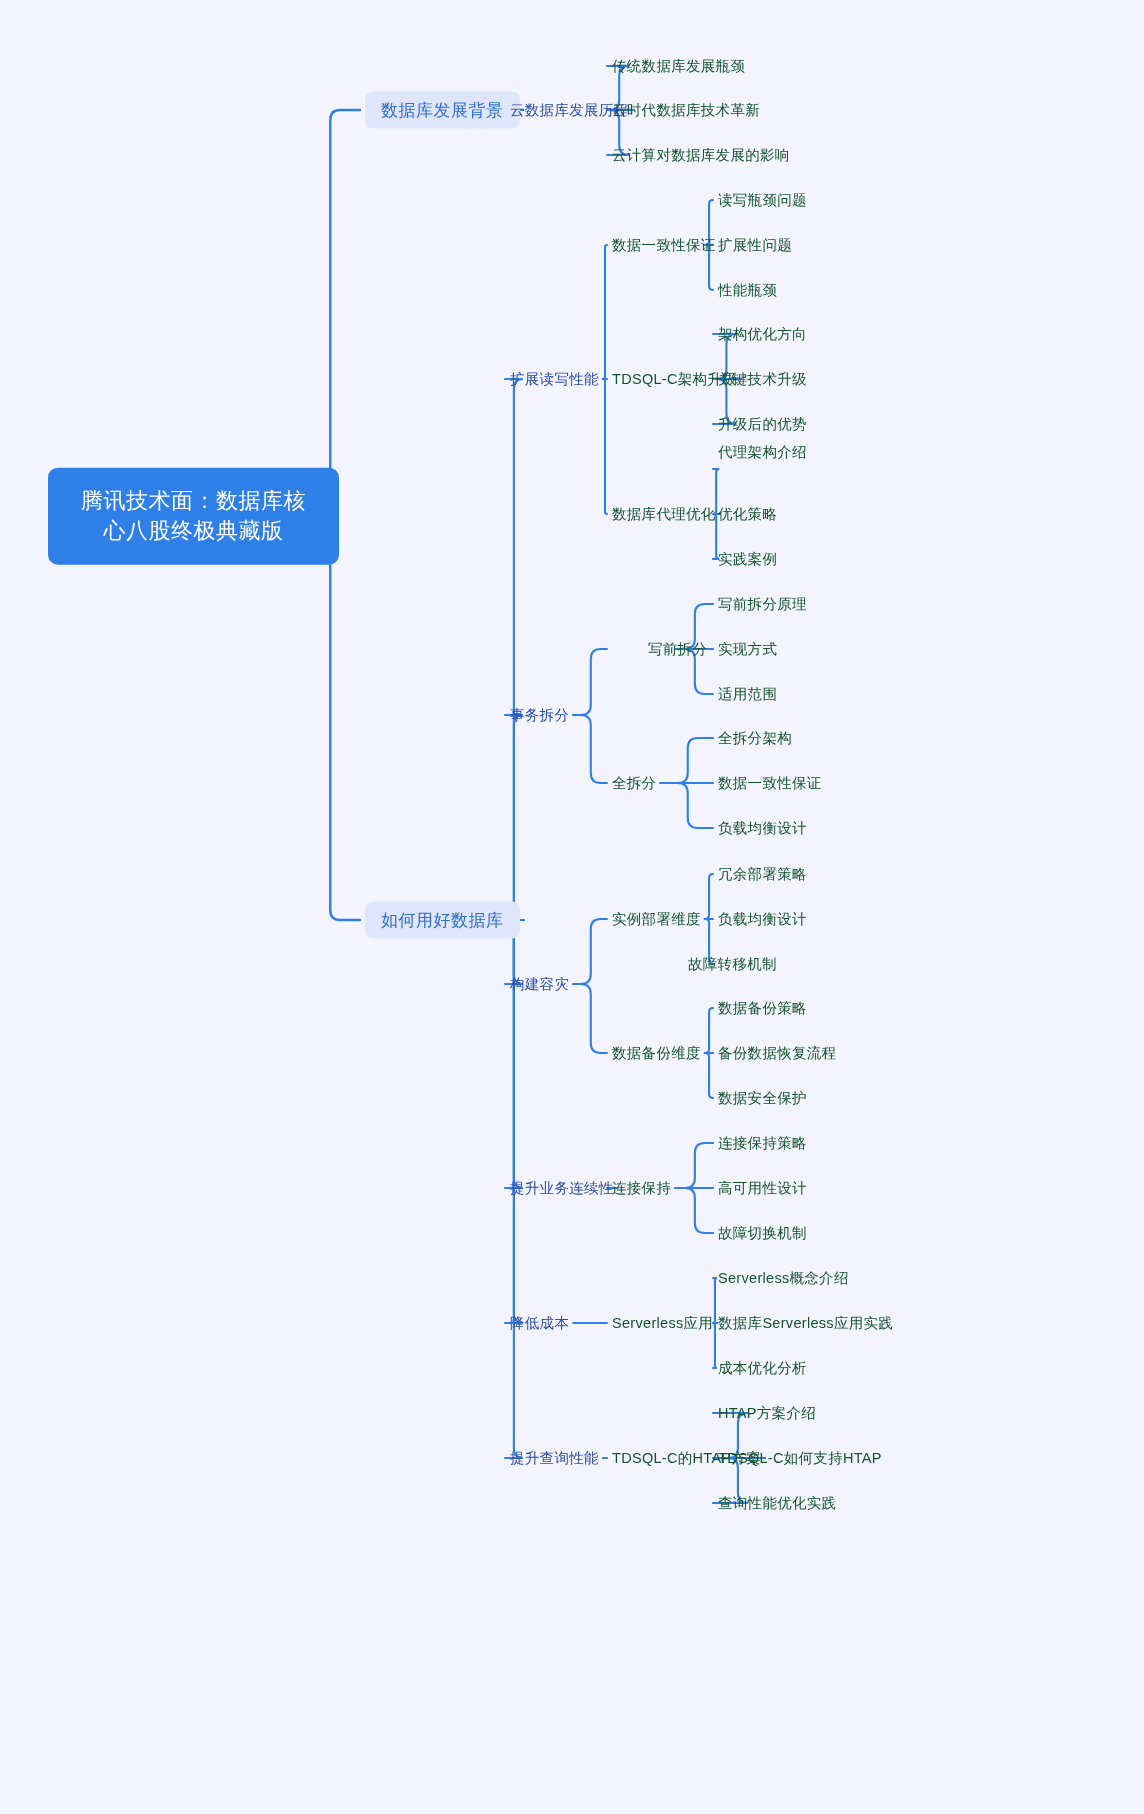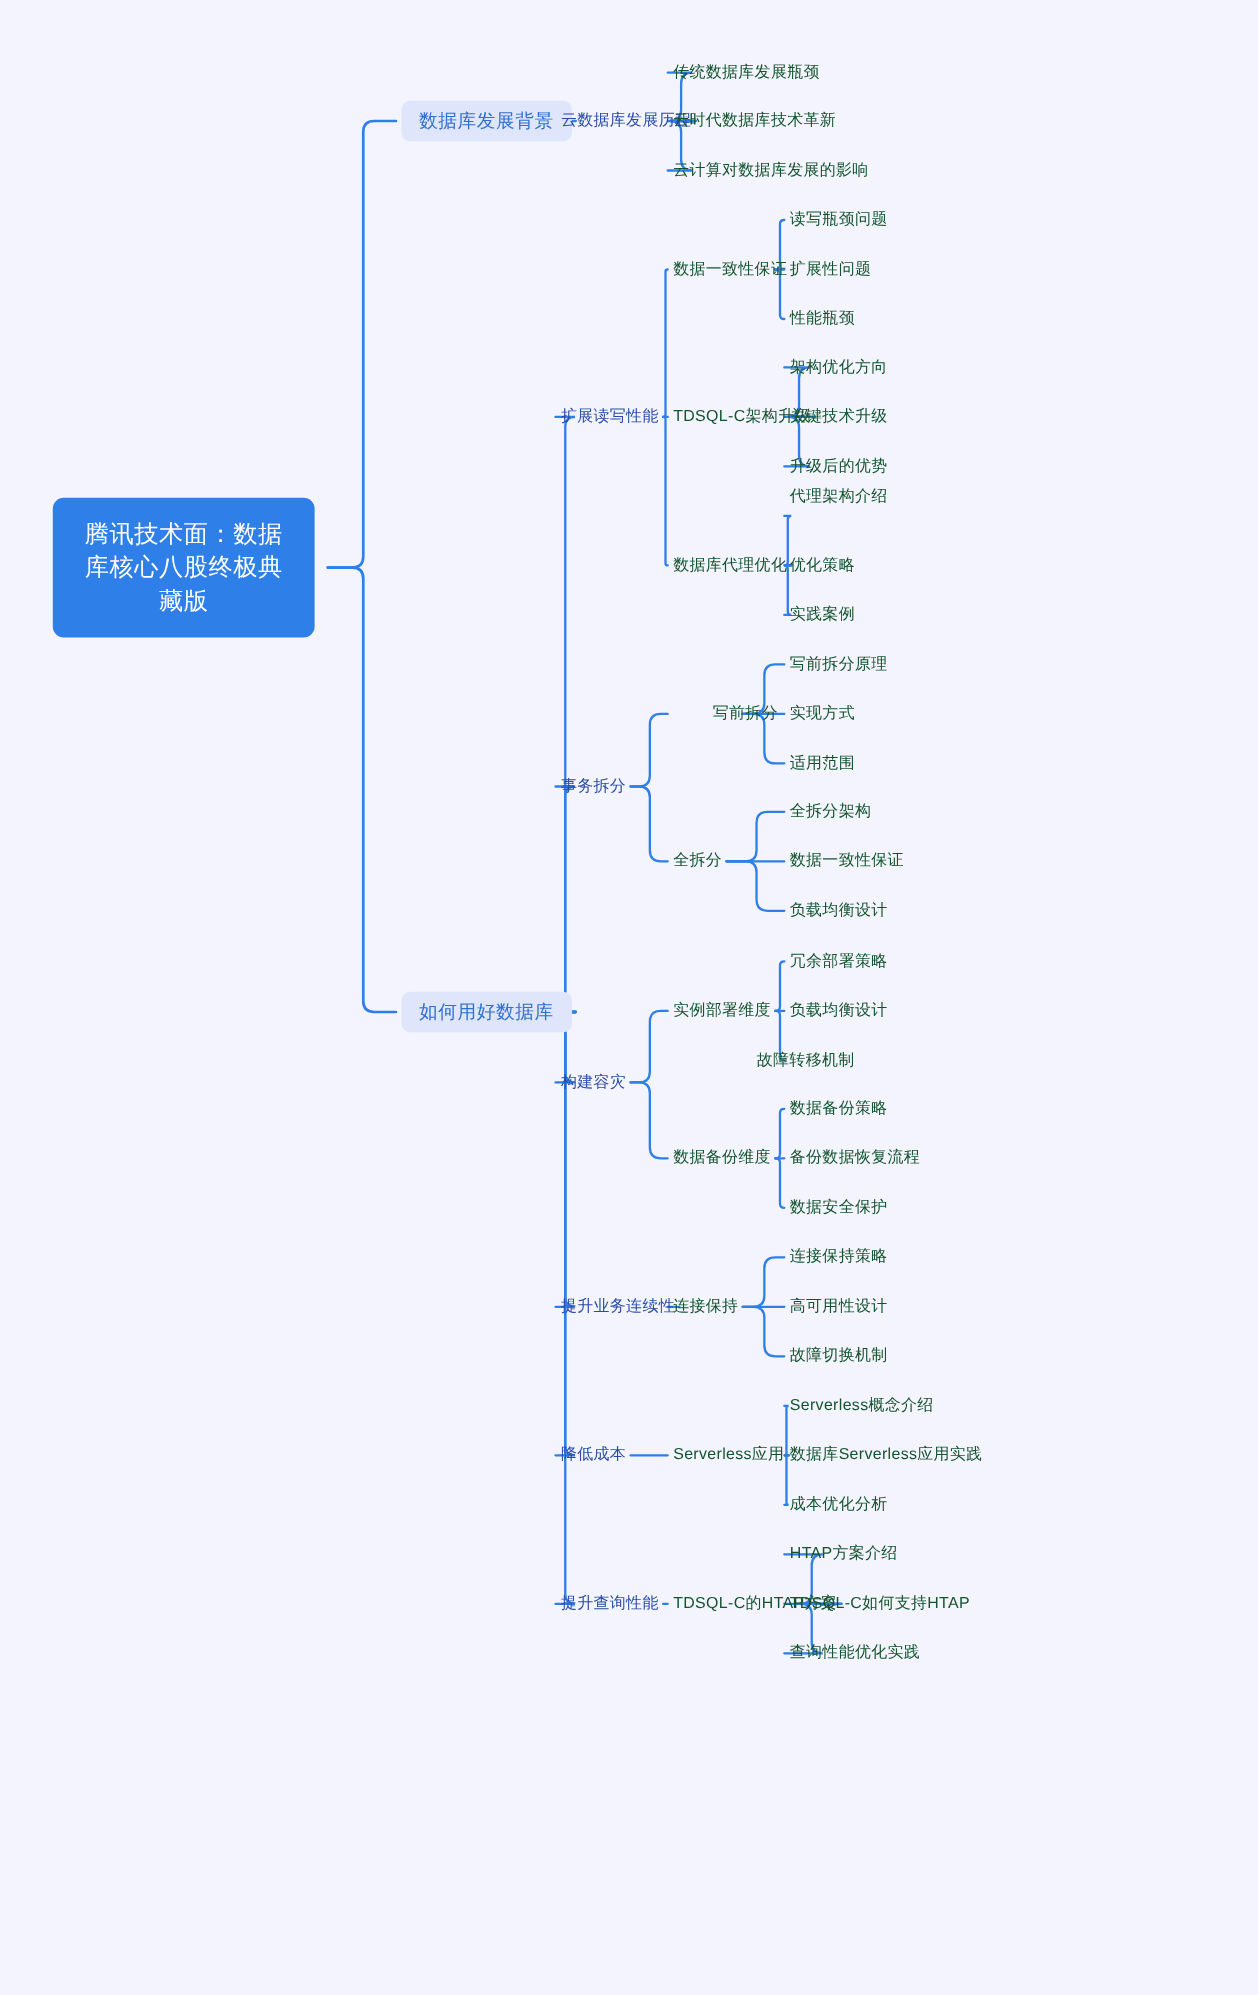--- a/index.html
+++ b/index.html
@@ -22,21 +22,21 @@
   .node-root{
     background:#2f7fe8;
     color:#ffffff;
     border-radius:10px;
     font-size:22px;
     line-height:1.38;
     text-align:center;
     padding:18px 22px;
     display:block;
     white-space:normal;
-    width:238px;
+    width:291px;
     box-sizing:border-box;
     letter-spacing:0.5px;
   }
   .node-l1{
     background:#dfe5fb;
     color:#2f6fd0;
     border-radius:8px;
     font-size:17px;
     padding:10px 16px;
     letter-spacing:0.5px;

